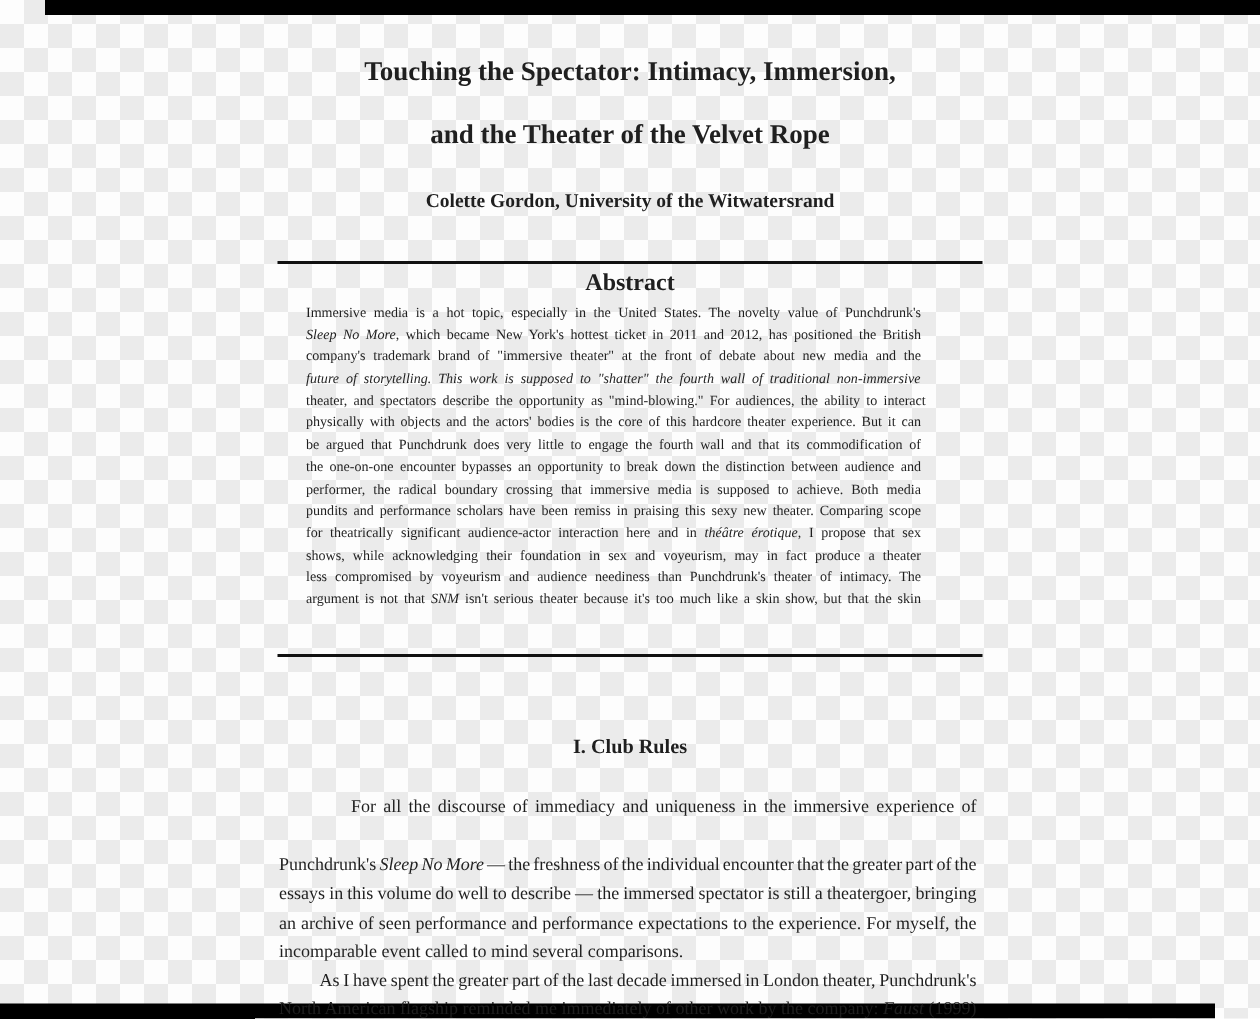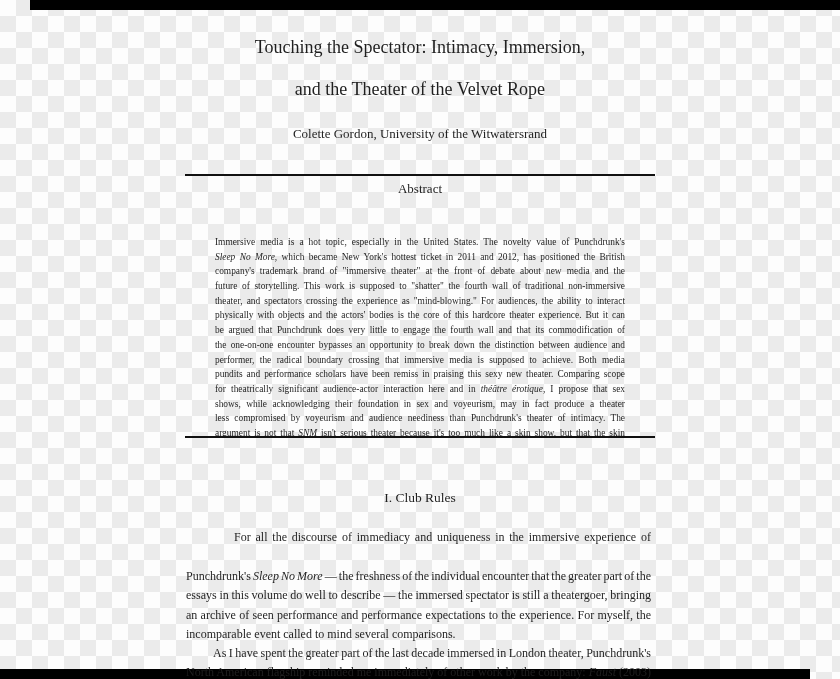--- a/index.html
+++ b/index.html
@@ -19,31 +19,31 @@
       linear-gradient(45deg, var(--checker-dark) 25%, transparent 25%, transparent 75%, var(--checker-dark) 75%);
     background-size:32px 32px;
     background-position:0 0,16px 16px;
     font-family:"Liberation Serif","DejaVu Serif",serif;
     color:var(--text);
   }
   .crop-bar{position:absolute;height:10px;background:var(--bar);}
   #crop-bar-top{top:0;left:30px;width:810px;}
   #crop-bar-bottom{top:669px;left:0;width:810px;}
 
-  .centered-block{position:absolute;left:185px;width:470px;text-align:center;}
+  .centered-block{position:absolute;left:185px;width:470px;text-align:center;font-weight:bold;}
   #title-line1{top:36px;font-size:18px;line-height:22px;}
   #title-line2{top:78px;font-size:18px;line-height:22px;}
   #author-line{top:126px;font-size:13px;line-height:15px;}
   .h-rule{position:absolute;left:185px;width:470px;height:2px;background:var(--rule);}
   #rule-top{top:174px;}
   #rule-bottom{top:436px;}
-  #abstract-heading{top:181px;font-size:13px;line-height:16px;text-align:center;}
+  #abstract-heading{top:181px;font-size:16px;line-height:16px;text-align:center;}
   #section-heading{top:489px;font-size:13.5px;line-height:17px;}
 
-  #abstract-body{position:absolute;left:215px;top:202px;width:410px;font-size:9.4px;margin-top:33px;}
+  #abstract-body{position:absolute;left:204px;top:202px;width:410px;font-size:9.4px;}
   #abstract-body .line{height:14.7px;line-height:14.7px;}
   #main-body{position:absolute;left:186px;top:528px;width:465px;font-size:12px;}
   #main-body .line{height:19.2px;line-height:19.2px;}
   .line{white-space:nowrap;overflow:visible;}
   .line .seg{display:inline;}
 </style>
 </head>
 <body>
 
 <div id="screen">
@@ -53,37 +53,37 @@
   <div class="centered-block" id="title-line1">Touching the Spectator: Intimacy, Immersion,</div>
   <div class="centered-block" id="title-line2">and the Theater of the Velvet Rope</div>
   <div class="centered-block" id="author-line">Colette Gordon, University of the Witwatersrand</div>
 
   <div class="h-rule" id="rule-top"></div>
   <div class="centered-block" id="abstract-heading">Abstract</div>
   <div id="abstract-body">
       <div class="line" style="word-spacing: 2.70625px;"><span class="seg"><span>Immersive media is a hot topic, especially in the United States. The novelty value of Punchdrunk's</span></span></div>
       <div class="line" style="word-spacing: 1.98145px;"><span class="seg"><i>Sleep No More</i><span>, which became New York's hottest ticket in 2011 and 2012, has positioned the British</span></span></div>
       <div class="line" style="word-spacing: 2.8125px;"><span class="seg"><span>company's trademark brand of "immersive theater" at the front of debate about new media and the</span></span></div>
-      <div class="line" style="word-spacing: 2.24888px;"><span class="seg"><span>future of storytelling. This work is supposed to "shatter" the fourth wall of traditional non-immersive</span></span></div>
-      <div class="line" style="word-spacing: 1.82212px;"><span class="seg"><span>theater, and spectators crossing the experience as "mind-blowing." For audiences, the ability to interact</span></span></div>
+      <div class="line" style="word-spacing: 2.24888px; font-style: italic;"><span class="seg"><span>future of storytelling. This work is supposed to "shatter" the fourth wall of traditional non-immersive</span></span></div>
+      <div class="line" style="word-spacing: 1.82212px;"><span class="seg"><span>theater, and spectators describe the opportunity as "mind-blowing." For audiences, the ability to interact</span></span></div>
       <div class="line" style="word-spacing: 1.56893px;"><span class="seg"><span>physically with objects and the actors' bodies is the core of this hardcore theater experience. But it can</span></span></div>
       <div class="line" style="word-spacing: 2.2041px;"><span class="seg"><span>be argued that Punchdrunk does very little to engage the fourth wall and that its commodification of</span></span></div>
       <div class="line" style="word-spacing: 1.87981px;"><span class="seg"><span>the one-on-one encounter bypasses an opportunity to break down the distinction between audience and</span></span></div>
       <div class="line" style="word-spacing: 3.02885px;"><span class="seg"><span>performer, the radical boundary crossing that immersive media is supposed to achieve. Both media</span></span></div>
       <div class="line" style="word-spacing: 1.66964px;"><span class="seg"><span>pundits and performance scholars have been remiss in praising this sexy new theater. Comparing scope</span></span></div>
       <div class="line" style="word-spacing: 2.75601px;"><span class="seg"><span>for theatrically significant audience-actor interaction here and in </span><i>théâtre érotique</i><span>, I propose that sex</span></span></div>
       <div class="line" style="word-spacing: 3.06473px;"><span class="seg"><span>shows, while acknowledging their foundation in sex and voyeurism, may in fact produce a theater</span></span></div>
       <div class="line" style="word-spacing: 2.95703px;"><span class="seg"><span>less compromised by voyeurism and audience neediness than Punchdrunk's theater of intimacy. The</span></span></div>
       <div class="line" style="word-spacing: 1.59868px;"><span class="seg"><span>argument is not that </span><i>SNM</i><span> isn't serious theater because it's too much like a skin show, but that the skin</span></span></div>
     </div>
   <div class="h-rule" id="rule-bottom"></div>
 
   <div class="centered-block" id="section-heading">I. Club Rules</div>
   <div id="main-body">
       <div class="line" style="padding-left: 48px; word-spacing: 1.8151px;"><span class="seg"><span>For all the discourse of immediacy and uniqueness in the immersive experience of</span></span></div>
       <div class="line" style="word-spacing: -0.912109px; margin-top: 20px;"><span class="seg"><span>Punchdrunk's </span><i>Sleep No More</i><span> — the freshness of the individual encounter that the greater part of the</span></span></div>
       <div class="line" style="word-spacing: -0.242188px;"><span class="seg"><span>essays in this volume do well to describe — the immersed spectator is still a theatergoer, bringing</span></span></div>
       <div class="line" style="word-spacing: 0.271635px;"><span class="seg"><span>an archive of seen performance and performance expectations to the experience. For myself, the</span></span></div>
       <div class="line"><span class="seg"><span>incomparable event called to mind several comparisons.</span></span></div>
       <div class="line" style="padding-left: 27px; word-spacing: -0.503125px;"><span class="seg"><span>As I have spent the greater part of the last decade immersed in London theater, Punchdrunk's</span></span></div>
-      <div class="line" style="word-spacing: 0.00721154px;"><span class="seg"><span>North American flagship reminded me immediately of other work by the company: </span><i>Faust</i><span> (2003)</span></span></div>
+      <div class="line" style="word-spacing: 0.00721154px;"><span class="seg"><span>North American flagship reminded me immediately of other work by the company: </span><i>Faust</i><span> (1999)</span></span></div>
     </div>
 </div>
 
 </body></html>

